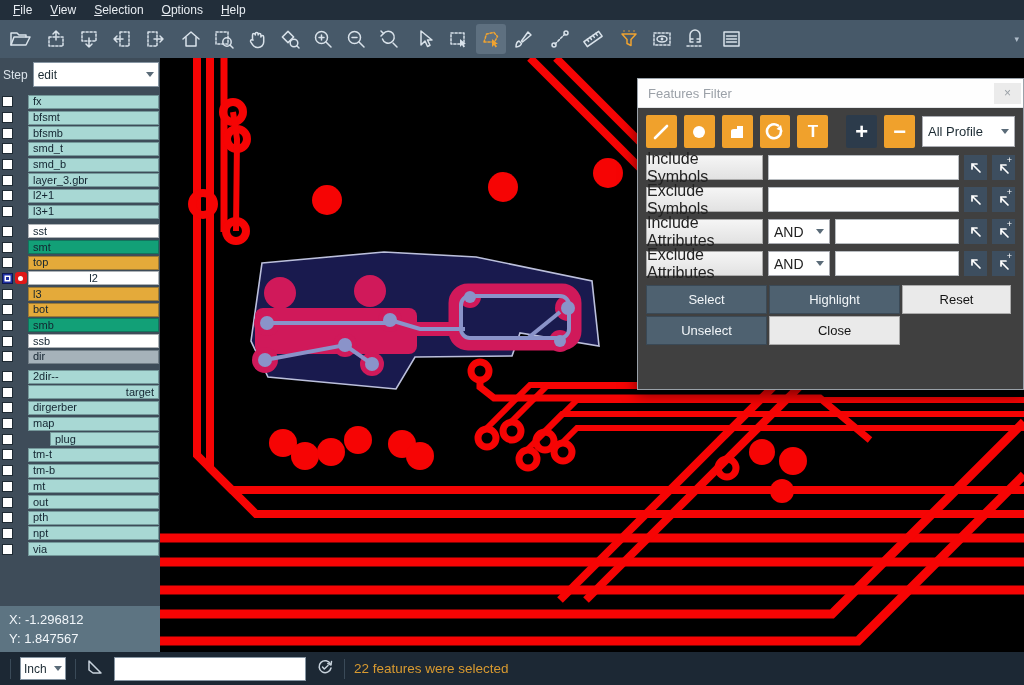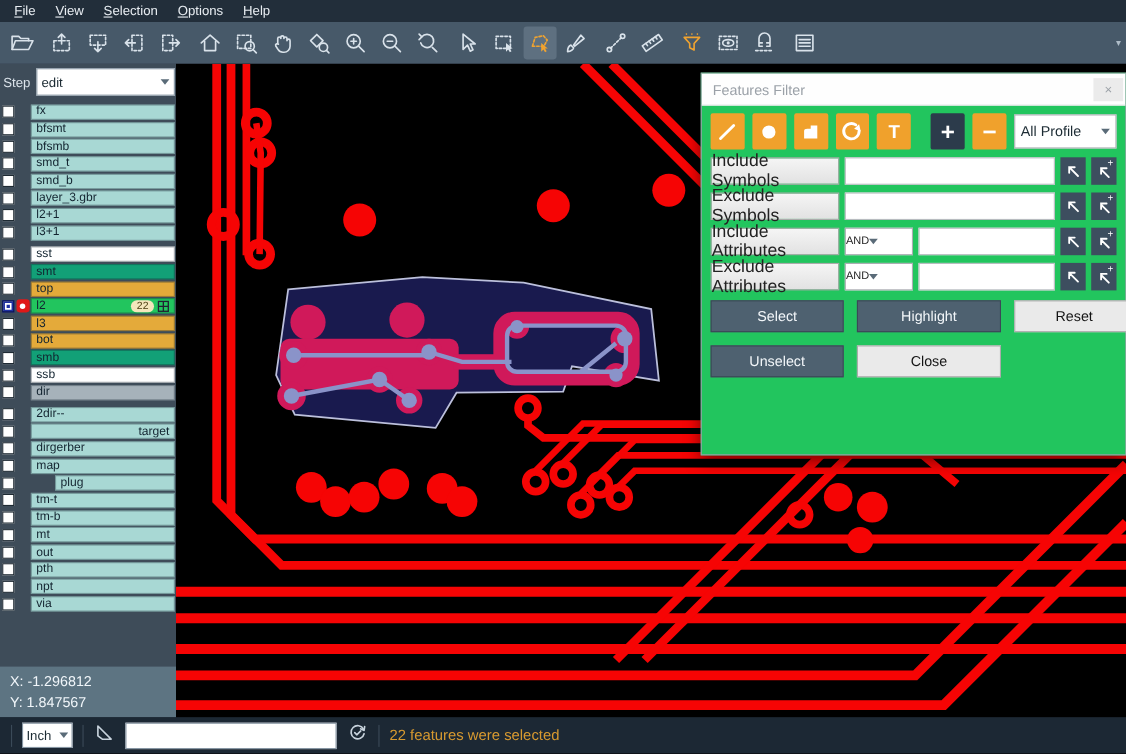--- a/index.html
+++ b/index.html
@@ -44,43 +44,43 @@
 .grid-ic{width:11px;height:11px;margin-left:3px;flex:0 0 auto}
 .grid-ic rect,.grid-ic line{stroke:#223;stroke-width:1.2;fill:none}
 .sidebar-fill{flex:1}
 .coords{height:46px;background:#5D7482;color:#F1F6FA;font-size:13px;padding:4px 9px;line-height:19px;flex:0 0 auto}
 
 
 .canvas{position:relative;flex:1;background:#000;overflow:hidden}
 .canvas>svg{position:absolute;left:0;top:0}
 
 
-.dialog{position:absolute;left:477px;top:8px;width:387px;height:348px;background:#22c55e;border:1px solid #99A1A9;box-shadow:0 4px 14px rgba(0,0,0,.55)}
+.dialog{position:absolute;left:477px;top:20px;width:387px;height:312px;background:#404040;border:1px solid #99A1A9;box-shadow:0 4px 14px rgba(0,0,0,.55)}
 .dlg-title{height:29px;background:#FEFEFE;border-bottom:1px solid #E4E6E8;display:flex;align-items:center;padding-left:10px}
 .dlg-title-text{color:#9BA1A8;font-size:13px;flex:1}
 .dlg-close{width:27px;height:21px;background:#EBEBEB;color:#9aa0a6;font-size:12px;display:flex;align-items:center;justify-content:center;margin-right:2px}
 .dlg-body{padding:7px 8px 0 8px}
 .shape-row{display:flex;align-items:center;gap:7px}
 .sqbtn{width:32px;height:33px;display:flex;align-items:center;justify-content:center;border-radius:2px}
 .sqbtn.orange{background:#F0A12C}
 .sqbtn.navy{background:#2C3B4B}
 .sqbtn svg{stroke:#fff;fill:none;stroke-width:2.6;stroke-linecap:round;stroke-linejoin:round}
 .sqbtn svg .fil{fill:#fff;stroke:none}
 .sqbtn .tx{color:#fff;font-size:17px;font-weight:bold}
 .plusglyph{color:#fff;font-size:22px;font-weight:bold;line-height:1}
 .sqbtn.plus{margin-left:11px}
 .profile-combo{margin-left:auto;width:96px;height:31px;background:#fff;border:1px solid #ABADB3;display:flex;align-items:center;justify-content:space-between;padding:0 5px;font-size:13px;color:#1c2b33}
 .frow{display:flex;align-items:center;gap:5px;margin-top:7px;height:25px}
 .flabel{width:117px;height:25px;background:linear-gradient(#F5F5F5,#E2E2E2);border:1px solid #ABABAB;font-size:16px;color:#222;display:flex;align-items:center;justify-content:center;flex:0 0 auto}
-.fop{width:62px;height:25px;background:#fff;border:1px solid #ABADB3;display:flex;align-items:center;padding:0 0;font-size:10px;color:#222;flex:0 0 auto}
+.fop{width:62px;height:25px;background:#fff;border:1px solid #ABADB3;display:flex;align-items:center;justify-content:space-between;padding:0 5px;font-size:14px;color:#222;flex:0 0 auto}
 .finput{flex:1;height:25px;background:#fff;border:1px solid #B8BCC0;font-size:12px;padding:0 4px;min-width:0}
 .fico{width:23px;height:25px;background:#3D4E5F;display:flex;align-items:center;justify-content:center;flex:0 0 auto;position:relative;color:#fff}
 .fico svg{stroke:#fff;stroke-width:1.7;fill:none;stroke-linecap:round}
 .fico .plus-mini{position:absolute;top:1px;right:3px;font-size:9px;color:#fff;line-height:1}
-.dgrid{display:grid;grid-template-columns:121px 131px 109px;gap:12px;margin-top:9px}
+.dgrid{display:grid;grid-template-columns:121px 131px 109px;gap:2px;margin-top:9px}
 .dbtn{height:29px;display:flex;align-items:center;justify-content:center;font-size:13px}
 .dbtn.dark{background:#4E6170;color:#F2F6F9;border:1px solid #3A4956}
 .dbtn.light{background:#EAEAEA;color:#141414;border:1px solid #ABABAB}
 
 
 .statusbar{height:33px;background:#1C2834;display:flex;align-items:center;gap:9px;padding:0 10px;flex:0 0 auto}
 .ssep{width:1px;height:20px;background:#3A4A58}
 .unit-combo{width:46px;height:23px;background:#fff;border:1px solid #8796A3;display:flex;align-items:center;justify-content:space-between;padding:0 3px;font-size:12px;color:#1c2b33}
 .sb-input{width:192px;height:24px;background:#fff;border:1px solid #8796A3;font-size:12px;padding:0 5px;color:#222}
 .sb-msg{color:#D89A30;font-size:13.5px}
@@ -344,21 +344,21 @@
     <span class="lname" style="background: rgb(228, 170, 58);">
       <span class="ltext">top</span>
 
     </span>
   </div>
           <div class="layer-row active">
     <span class="lcheck"></span>
     <span class="lind">
               <span class="dot"></span>
             </span>
-    <span class="lname" style="background: #22c55e;">
+    <span class="lname" style="background: #ffffff; flex-direction: column;">
       <span class="ltext">l2</span>
       <span class="badge">22</span>
       <svg class="grid-ic" viewBox="0 0 11 11">
                 <rect x="1" y="1" width="9" height="9"></rect>
                 <line x1="1" y1="5.5" x2="10" y2="5.5"></line>
                 <line x1="5.5" y1="1" x2="5.5" y2="10"></line>
               </svg>
     </span>
   </div>
           <div class="layer-row">

